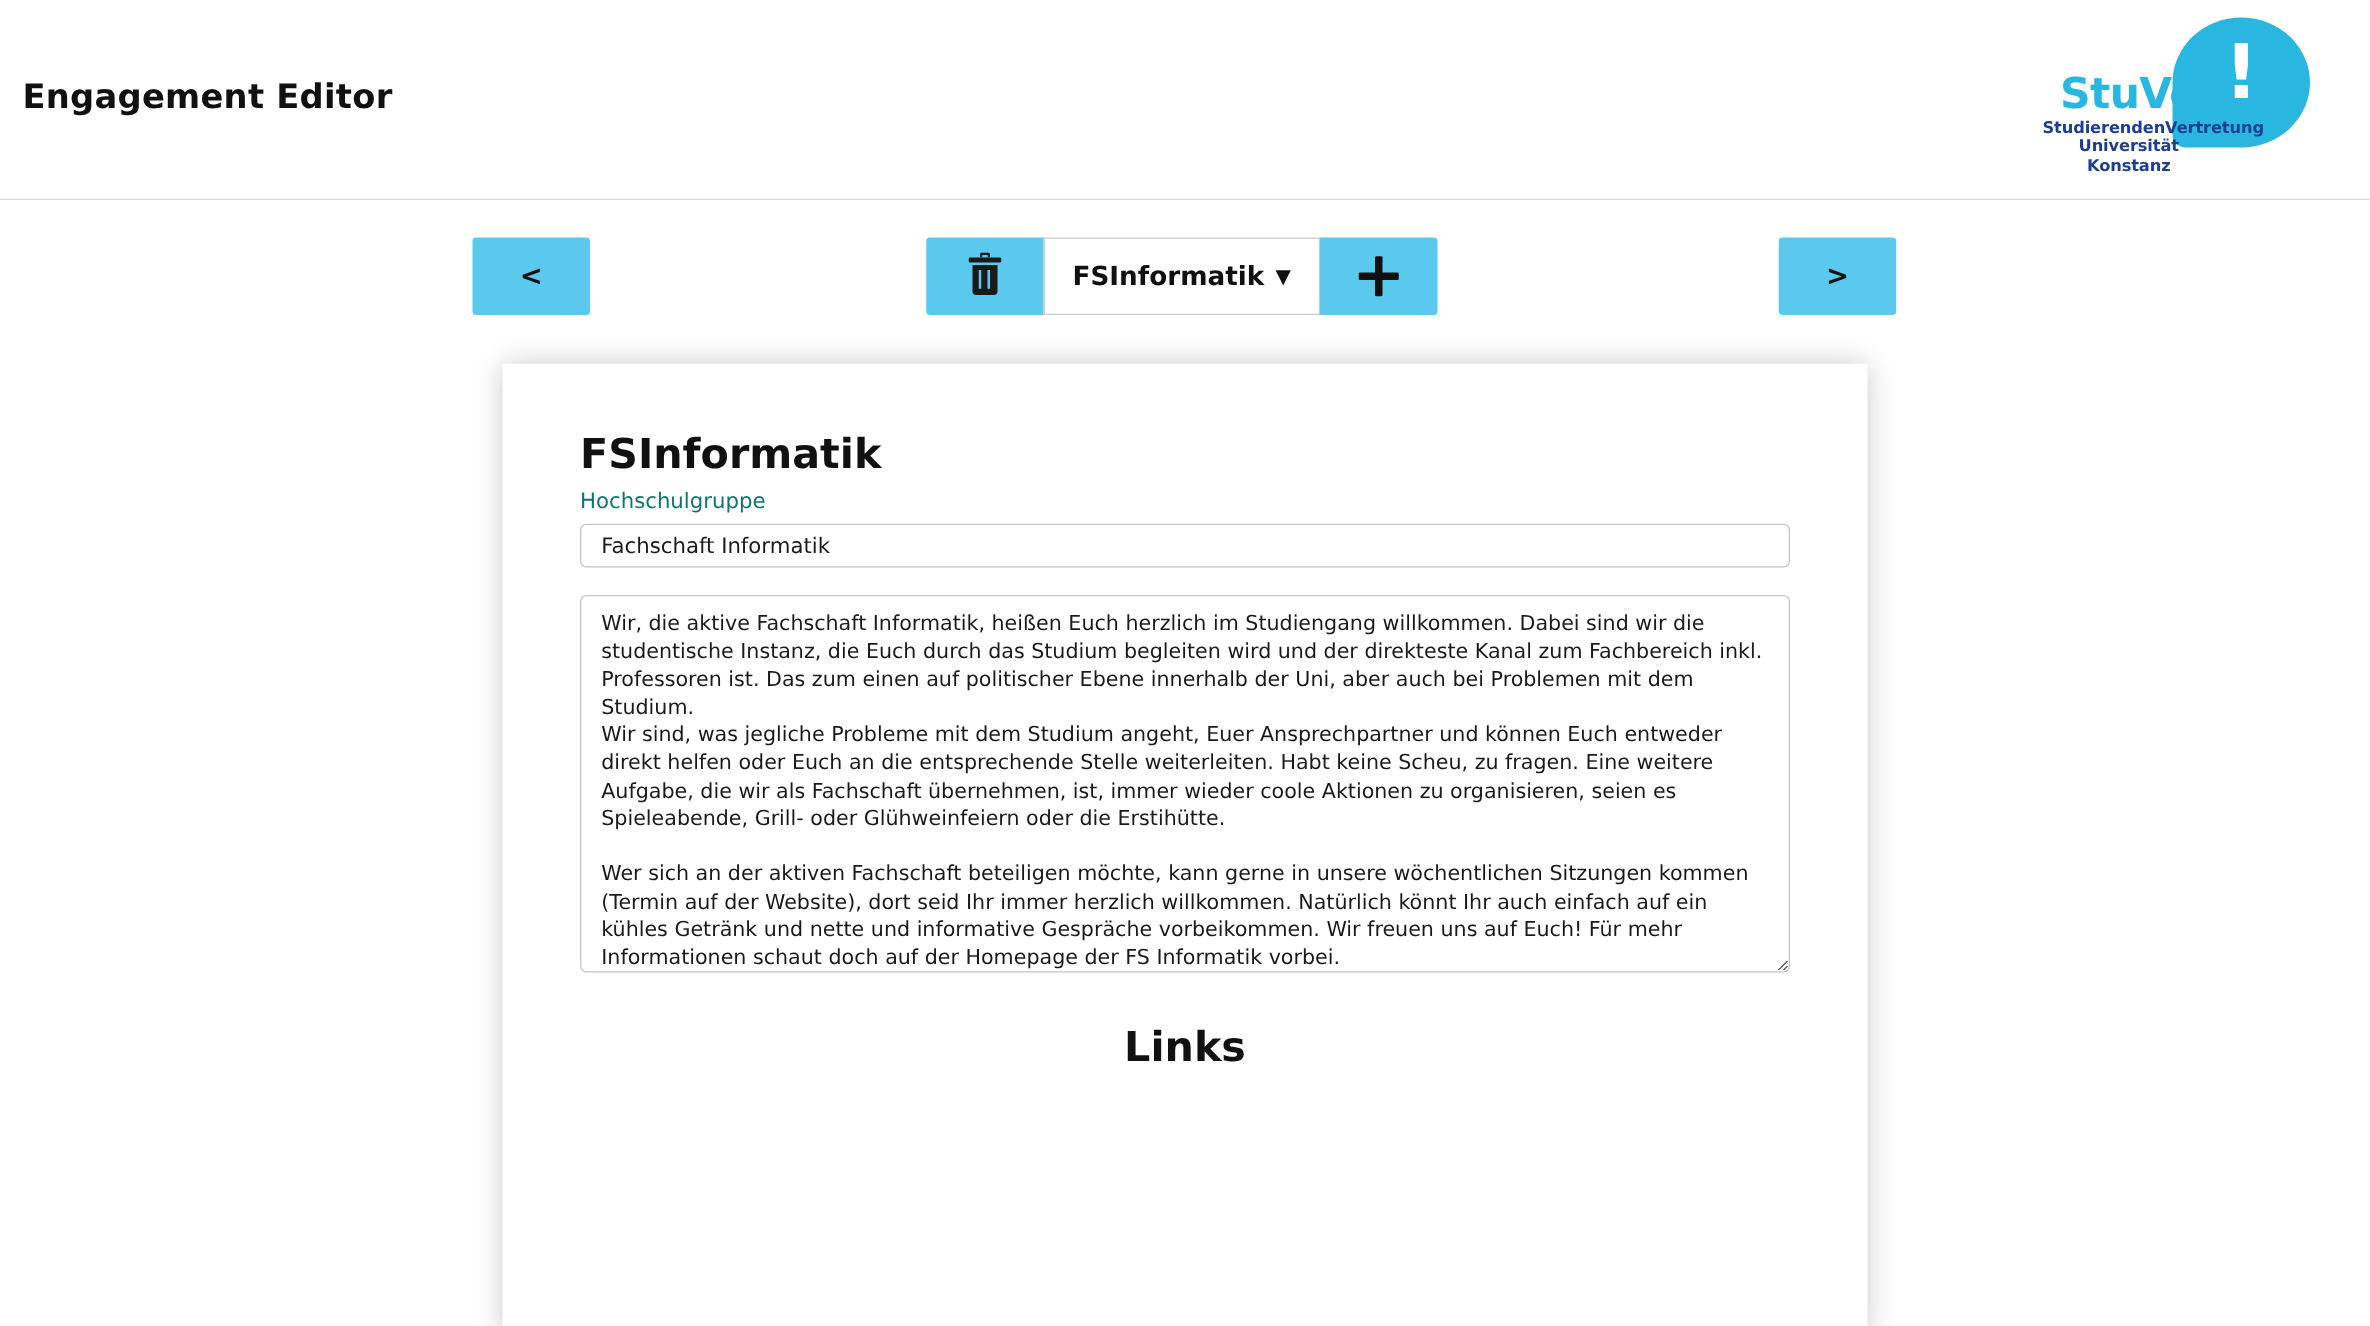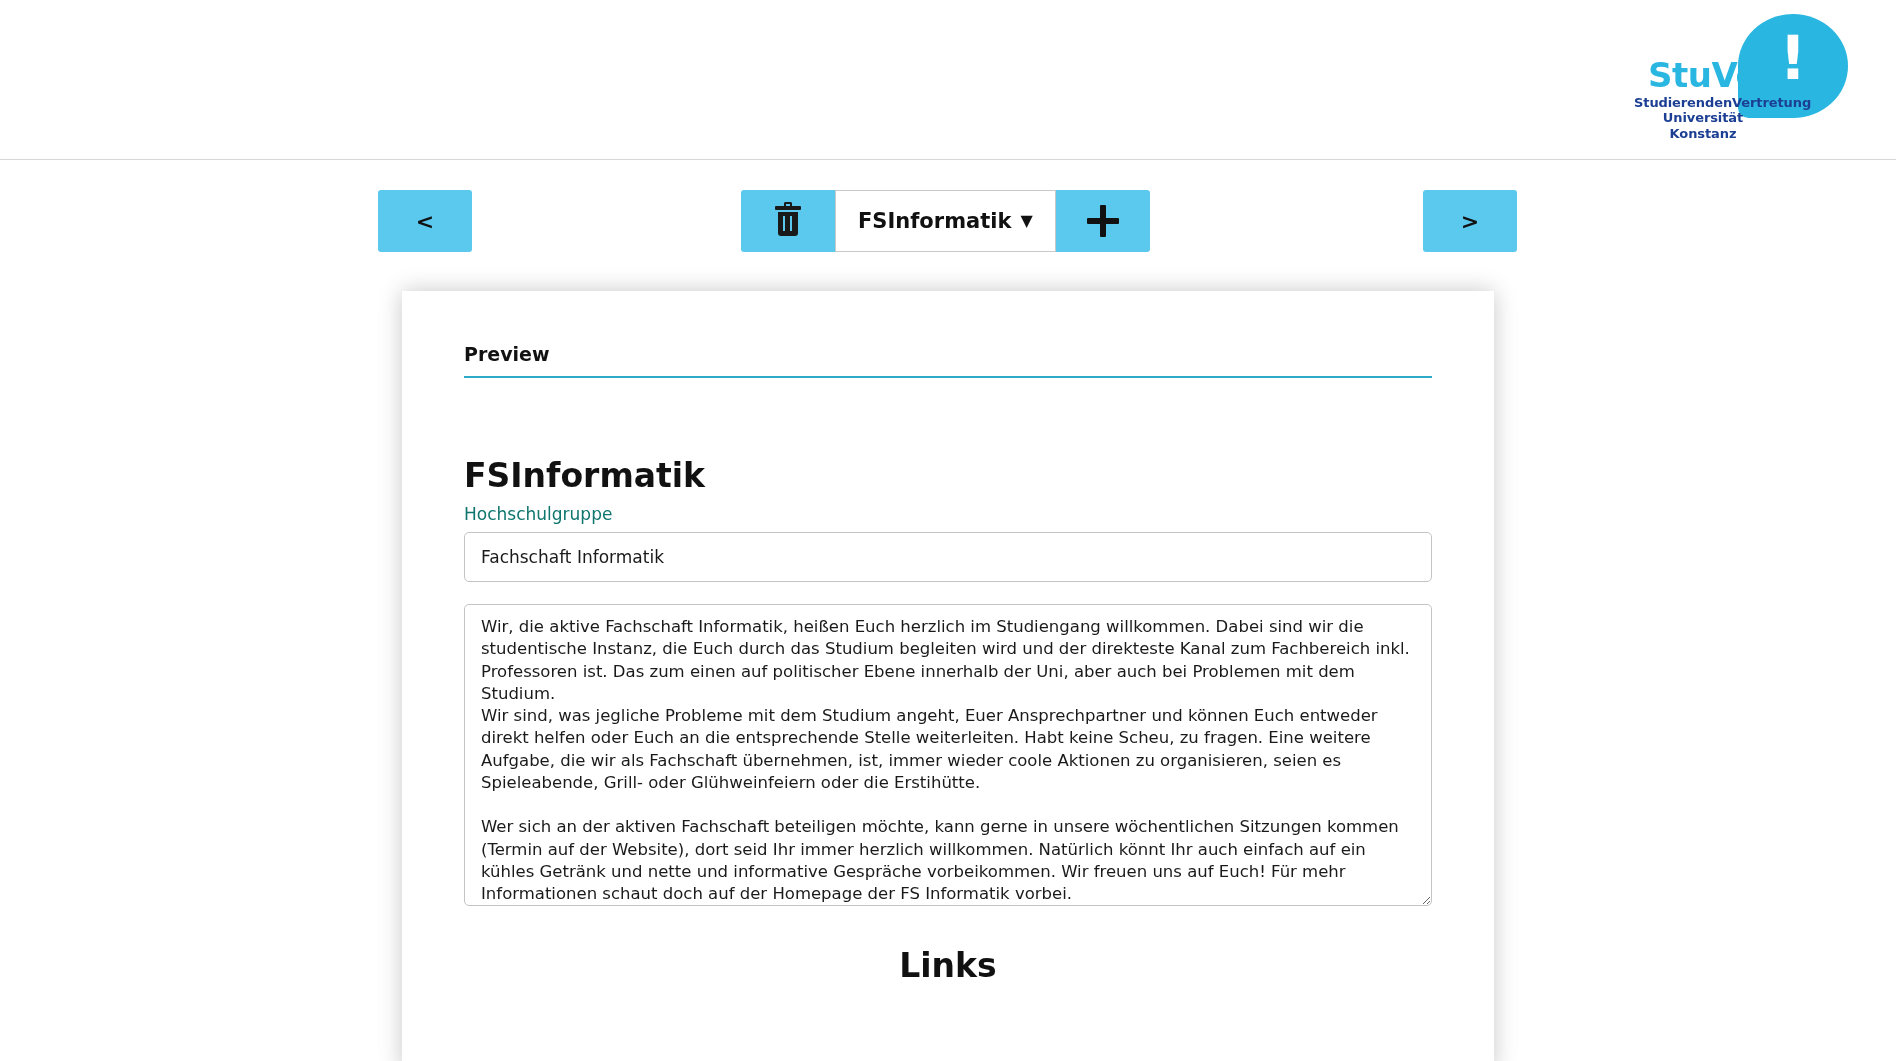--- a/index.html
+++ b/index.html
@@ -236,21 +236,21 @@
     margin: 0 0 9px 0;
   }
   .field-label {
     font-size: 17px;
     font-weight: normal;
     color: #0f766e;
     margin-bottom: 8px;
   }
   .text-input {
     width: 100%;
-    height: 50px;
+    height: 35px;
     border: 1px solid #c4c4c4;
     border-radius: 5px;
     padding: 0 16px;
     font-size: 17px;
     color: #1a1a1a;
     font-family: "DejaVu Sans", "Liberation Sans", sans-serif;
     background: #ffffff;
     outline: none;
   }
   .spacer-20 { height: 22px; }
@@ -275,20 +275,21 @@
     font-weight: bold;
     color: #111111;
     margin-top: 36px;
     text-align: center;
   }
 </style>
 </head>
 <body>
 
 <div class="app-header">
+  <div class="app-title">Engagement Editor</div>
 
   <div class="logo-wrap">
     <div class="logo-bubble">
       <div class="excl">!</div>
     </div>
     <div class="logo-text">
       <div class="logo-stuve">StuVe</div>
       <div class="logo-sub1">StudierendenVertretung</div>
       <div class="logo-sub2">Universität Konstanz</div>
     </div>
@@ -314,21 +315,20 @@
 
     <button class="btn-blue btn-add">
       <span class="plus-icon"></span>
     </button>
   </div>
 
   <button class="btn-blue nav-next">&gt;</button>
 </div>
 
 <div class="card">
-  <div class="preview-label">Preview</div>
 
   <h1 class="group-title">FSInformatik</h1>
 
   <div class="field-label">Hochschulgruppe</div>
   <input class="text-input" type="text" value="Fachschaft Informatik" style="">
 
   <div class="spacer-20"></div>
 
   <textarea class="textarea" style="">Wir, die aktive Fachschaft Informatik, heißen Euch herzlich im Studiengang willkommen. Dabei sind wir die studentische Instanz, die Euch durch das Studium begleiten wird und der direkteste Kanal zum Fachbereich inkl. Professoren ist. Das zum einen auf politischer Ebene innerhalb der Uni, aber auch bei Problemen mit dem Studium.
 Wir sind, was jegliche Probleme mit dem Studium angeht, Euer Ansprechpartner und können Euch entweder direkt helfen oder Euch an die entsprechende Stelle weiterleiten. Habt keine Scheu, zu fragen. Eine weitere Aufgabe, die wir als Fachschaft übernehmen, ist, immer wieder coole Aktionen zu organisieren, seien es Spieleabende, Grill- oder Glühweinfeiern oder die Erstihütte.

